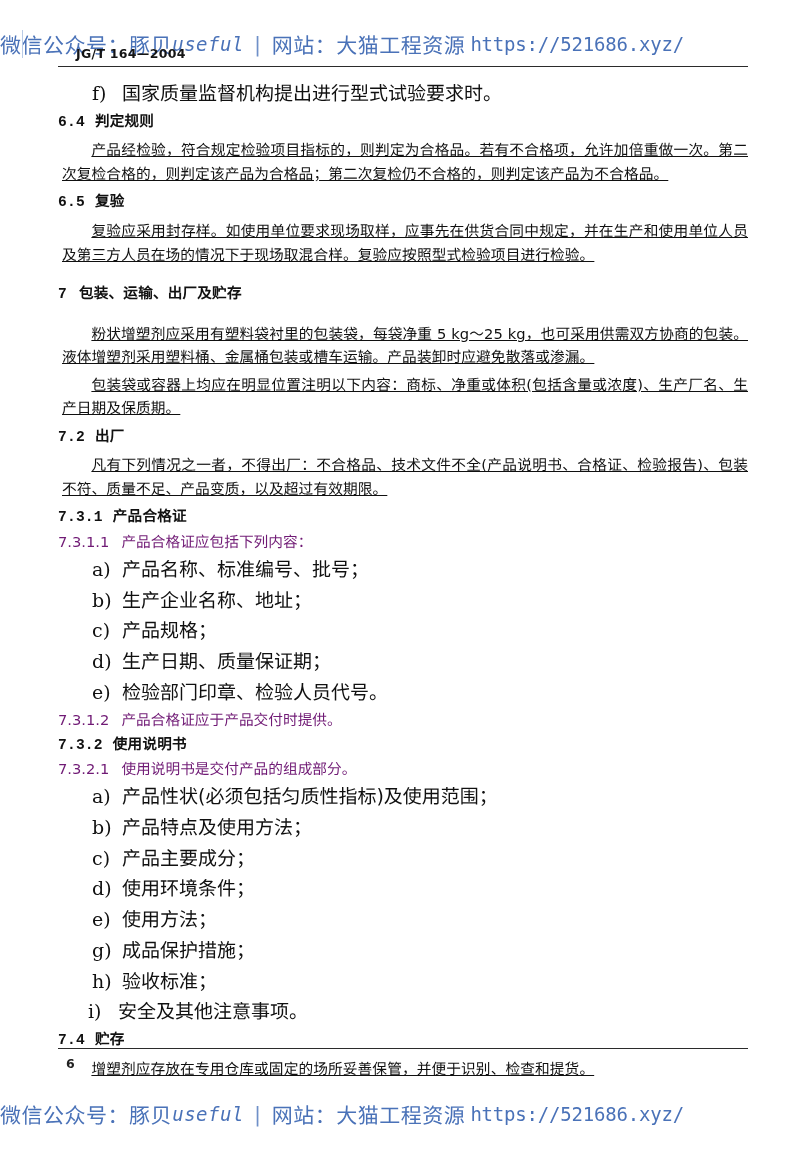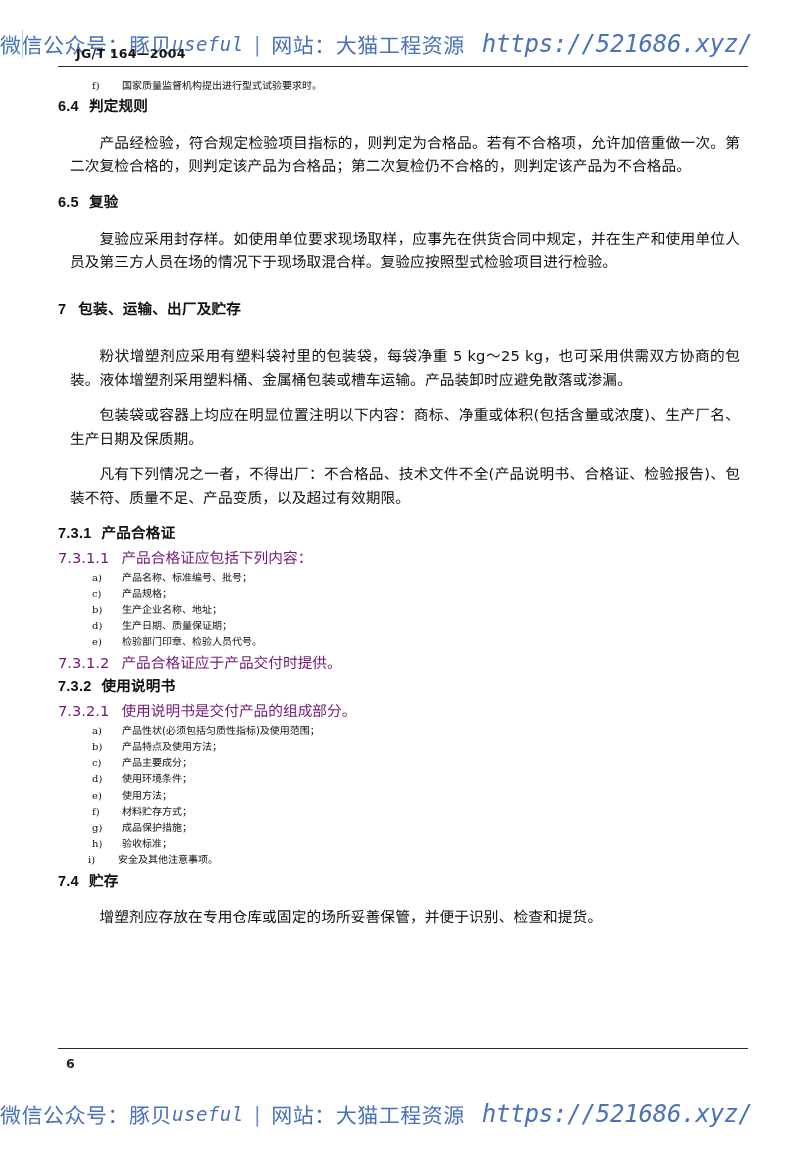--- a/index.html
+++ b/index.html
@@ -49,24 +49,23 @@
   }
   .wm-seg { display: inline-block; }
   .wm-sep {
     display: inline-block;
     margin: 0 10px;
     font-weight: 300;
     color: #6f90c8;
   }
   .wm-url {
     font-family: "DejaVu Sans Mono", "Liberation Mono", monospace;
-    font-size: 24px;
-    margin-left: 17px;
+    font-size: 19px;
+    margin-left: 5px;
     letter-spacing: -0.2px;
-    font-style: italic;
   }
   .wm-latin {
     font-family: "DejaVu Sans Mono", "Liberation Mono", monospace;
     font-size: 19px;
     font-style: italic;
   }
 
   .edge-tick {
     position: absolute;
     left: 22px;
@@ -110,38 +109,39 @@
     font-weight: bold;
     font-size: 14.6px;
     line-height: 1.62;
     letter-spacing: 0.2px;
     color: #111;
     margin: 0;
     white-space: nowrap;
   }
   .hd .num {
     display: inline-block;
-    font-family: Liberation Sans, sans-serif;
+    font-family: Liberation Mono, monospace;
   }
   .hd .txt {
     display: inline-block;
     margin-left: 10px;
     text-align: center;
   }
   .hd-l1 .txt { margin-left: 12px; }
 
   
   .para {
     font-size: 14.7px;
     line-height: 1.60;
     text-align: justify;
     text-justify: inter-ideograph;
     letter-spacing: 0.1px;
-    margin: 12px;
+    margin: 4px;
     color: #101010;
+    text-decoration: underline;
   }
   .para.indent { text-indent: 2em; }
 
   
   .clause {
     font-size: 14.7px;
     line-height: 1.62;
     margin: 0;
     color: #701a75;
     white-space: nowrap;
@@ -149,21 +149,21 @@
   .clause .num {
     display: inline-block;
   }
   .clause .txt {
     display: inline-block;
     margin-left: 12px;
   }
 
   
   .li {
-    font-size: 10px;
+    font-size: 19px;
     line-height: 1.62;
     margin: 0;
     color: #101010;
     padding-left: 34px;
     white-space: nowrap;
   }
   .li .mk {
     display: inline-block;
     width: 30px;
     font-family: "DejaVu Serif", "Liberation Serif", serif;
@@ -222,46 +222,46 @@
 
     <div class="gap-md"></div>
 
     <p class="hd hd-l1"><span class="num">7</span><span class="txt">包装、运输、出厂及贮存</span></p>
 
     <div class="gap-md"></div>
 
     <p class="para indent">粉状增塑剂应采用有塑料袋衬里的包装袋，每袋净重 5 kg～25 kg，也可采用供需双方协商的包装。液体增塑剂采用塑料桶、金属桶包装或槽车运输。产品装卸时应避免散落或渗漏。</p>
     <p class="para indent">包装袋或容器上均应在明显位置注明以下内容：商标、净重或体积(包括含量或浓度)、生产厂名、生产日期及保质期。</p>
 
+    <p class="hd"><span class="num">7.2</span><span class="txt">出厂</span></p>
     <p class="para indent">凡有下列情况之一者，不得出厂：不合格品、技术文件不全(产品说明书、合格证、检验报告)、包装不符、质量不足、产品变质，以及超过有效期限。</p>
 
 
     <p class="hd"><span class="num">7.3.1</span><span class="txt">产品合格证</span></p>
 
     <p class="clause"><span class="num">7.3.1.1</span><span class="txt">产品合格证应包括下列内容：</span></p>
 
     <p class="li"><span class="mk">a)</span><span class="txt">产品名称、标准编号、批号；</span></p>
+    <p class="li"><span class="mk">b)</span><span class="txt">生产企业名称、地址；</span></p>
     <p class="li"><span class="mk">c)</span><span class="txt">产品规格；</span></p>
-    <p class="li"><span class="mk">b)</span><span class="txt">生产企业名称、地址；</span></p>
     <p class="li"><span class="mk">d)</span><span class="txt">生产日期、质量保证期；</span></p>
     <p class="li"><span class="mk">e)</span><span class="txt">检验部门印章、检验人员代号。</span></p>
 
     <p class="clause"><span class="num">7.3.1.2</span><span class="txt">产品合格证应于产品交付时提供。</span></p>
 
     <p class="hd"><span class="num">7.3.2</span><span class="txt">使用说明书</span></p>
 
     <p class="clause"><span class="num">7.3.2.1</span><span class="txt">使用说明书是交付产品的组成部分。</span></p>
 
 
     <p class="li"><span class="mk">a)</span><span class="txt">产品性状(必须包括匀质性指标)及使用范围；</span></p>
     <p class="li"><span class="mk">b)</span><span class="txt">产品特点及使用方法；</span></p>
     <p class="li"><span class="mk">c)</span><span class="txt">产品主要成分；</span></p>
     <p class="li"><span class="mk">d)</span><span class="txt">使用环境条件；</span></p>
     <p class="li"><span class="mk">e)</span><span class="txt">使用方法；</span></p>
-    <p class="li"><span class="mk">f)</span><span class="txt">材料贮存方式；</span></p>
     <p class="li"><span class="mk">g)</span><span class="txt">成品保护措施；</span></p>
     <p class="li"><span class="mk">h)</span><span class="txt">验收标准；</span></p>
     <p class="li tight"><span class="mk">i)</span><span class="txt">安全及其他注意事项。</span></p>
 
     <p class="hd"><span class="num">7.4</span><span class="txt">贮存</span></p>
     <p class="para indent">增塑剂应存放在专用仓库或固定的场所妥善保管，并便于识别、检查和提货。</p>
 
   </div>
 
   <div class="footer-rule"></div>

